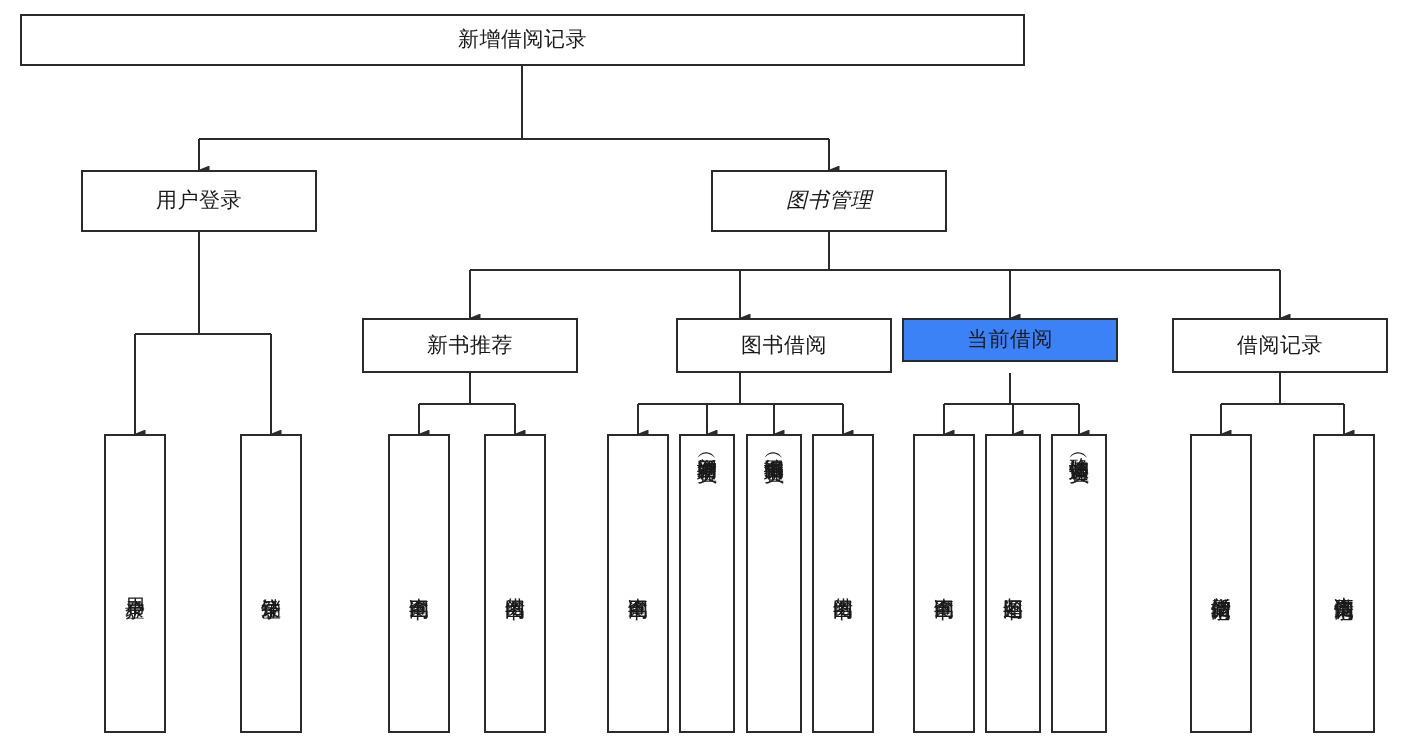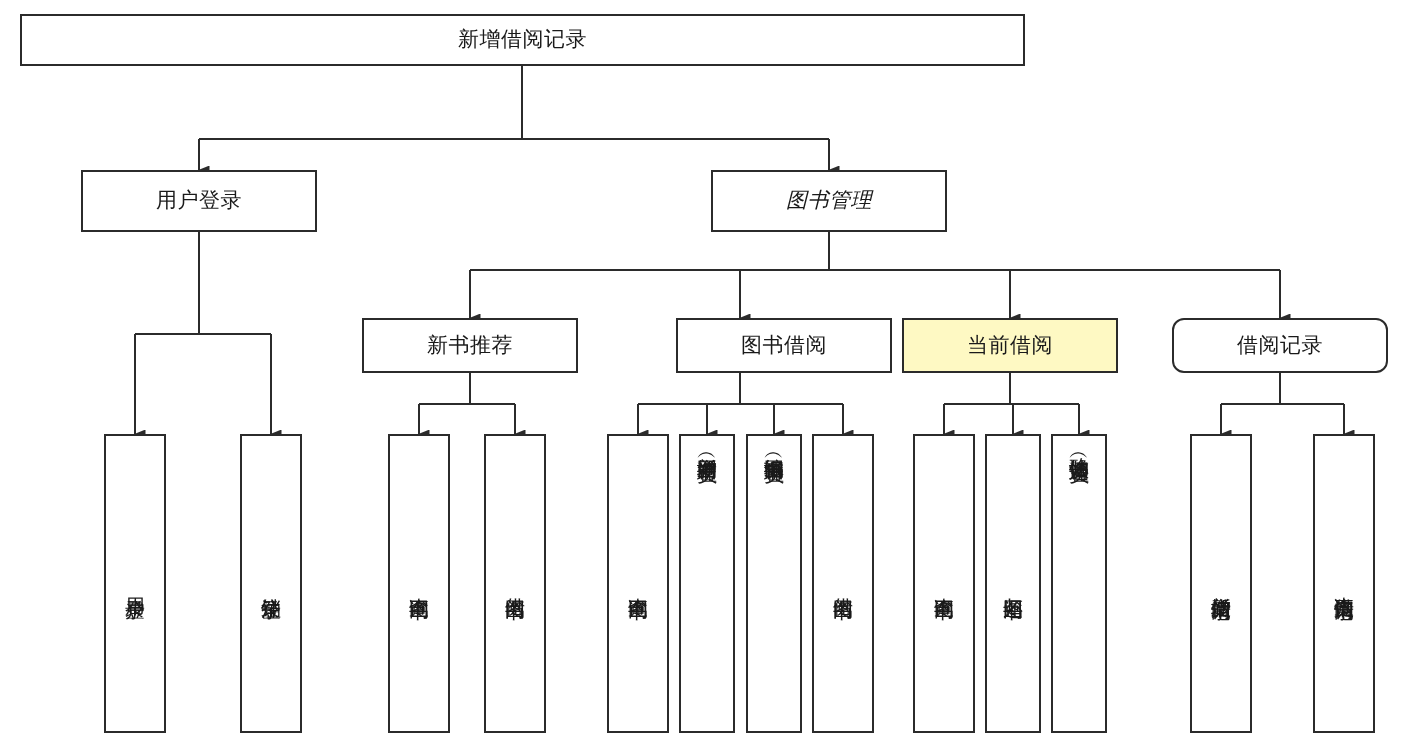--- a/index.html
+++ b/index.html
@@ -124,24 +124,24 @@
       </div>
       <div class="node horiz" style="left: 711px; top: 170px; width: 236px; height: 62px; border-color: rgb(43, 43, 43); background: rgb(255, 255, 255);">
         <span class="label" style="color: rgb(26, 26, 26); font-style: italic;">图书管理</span>
       </div>
       <div class="node horiz" style="left: 362px; top: 318px; width: 216px; height: 55px; border-color: rgb(43, 43, 43); background: rgb(255, 255, 255);">
         <span class="label" style="color: rgb(26, 26, 26);">新书推荐</span>
       </div>
       <div class="node horiz" style="left: 632px; top: 318px; width: 216px; height: 55px; border-color: rgb(43, 43, 43); background: rgb(255, 255, 255); margin-left: 44px;">
         <span class="label" style="color: rgb(26, 26, 26);">图书借阅</span>
       </div>
-      <div class="node horiz" style="left: 902px; top: 318px; width: 216px; height: 55px; border-color: rgb(43, 43, 43); background: #fef9c3;">
+      <div class="node horiz" style="left: 902px; top: 318px; width: 216px; height: 44px; border-color: rgb(43, 43, 43); background: #3b82f6;">
         <span class="label" style="color: rgb(26, 26, 26);">当前借阅</span>
       </div>
-      <div class="node horiz" style="left: 1172px; top: 318px; width: 216px; height: 55px; border-color: rgb(43, 43, 43); background: rgb(255, 255, 255); border-radius: 12px;">
+      <div class="node horiz" style="left: 1172px; top: 318px; width: 216px; height: 55px; border-color: rgb(43, 43, 43); background: rgb(255, 255, 255);">
         <span class="label" style="color: rgb(26, 26, 26);">借阅记录</span>
       </div>
       <div class="node vert centered" style="left: 104px; top: 434px; width: 62px; height: 299px; border-color: rgb(43, 43, 43); background: rgb(255, 255, 255);">
         <span class="label" style="color: rgb(26, 26, 26);">用户登录</span>
       </div>
       <div class="node vert centered" style="left: 240px; top: 434px; width: 62px; height: 299px; border-color: rgb(43, 43, 43); background: rgb(255, 255, 255);">
         <span class="label" style="color: rgb(26, 26, 26);">注销登录</span>
       </div>
       <div class="node vert centered" style="left: 388px; top: 434px; width: 62px; height: 299px; border-color: rgb(43, 43, 43); background: rgb(255, 255, 255);">
         <span class="label" style="color: rgb(26, 26, 26);">查询图书</span>

